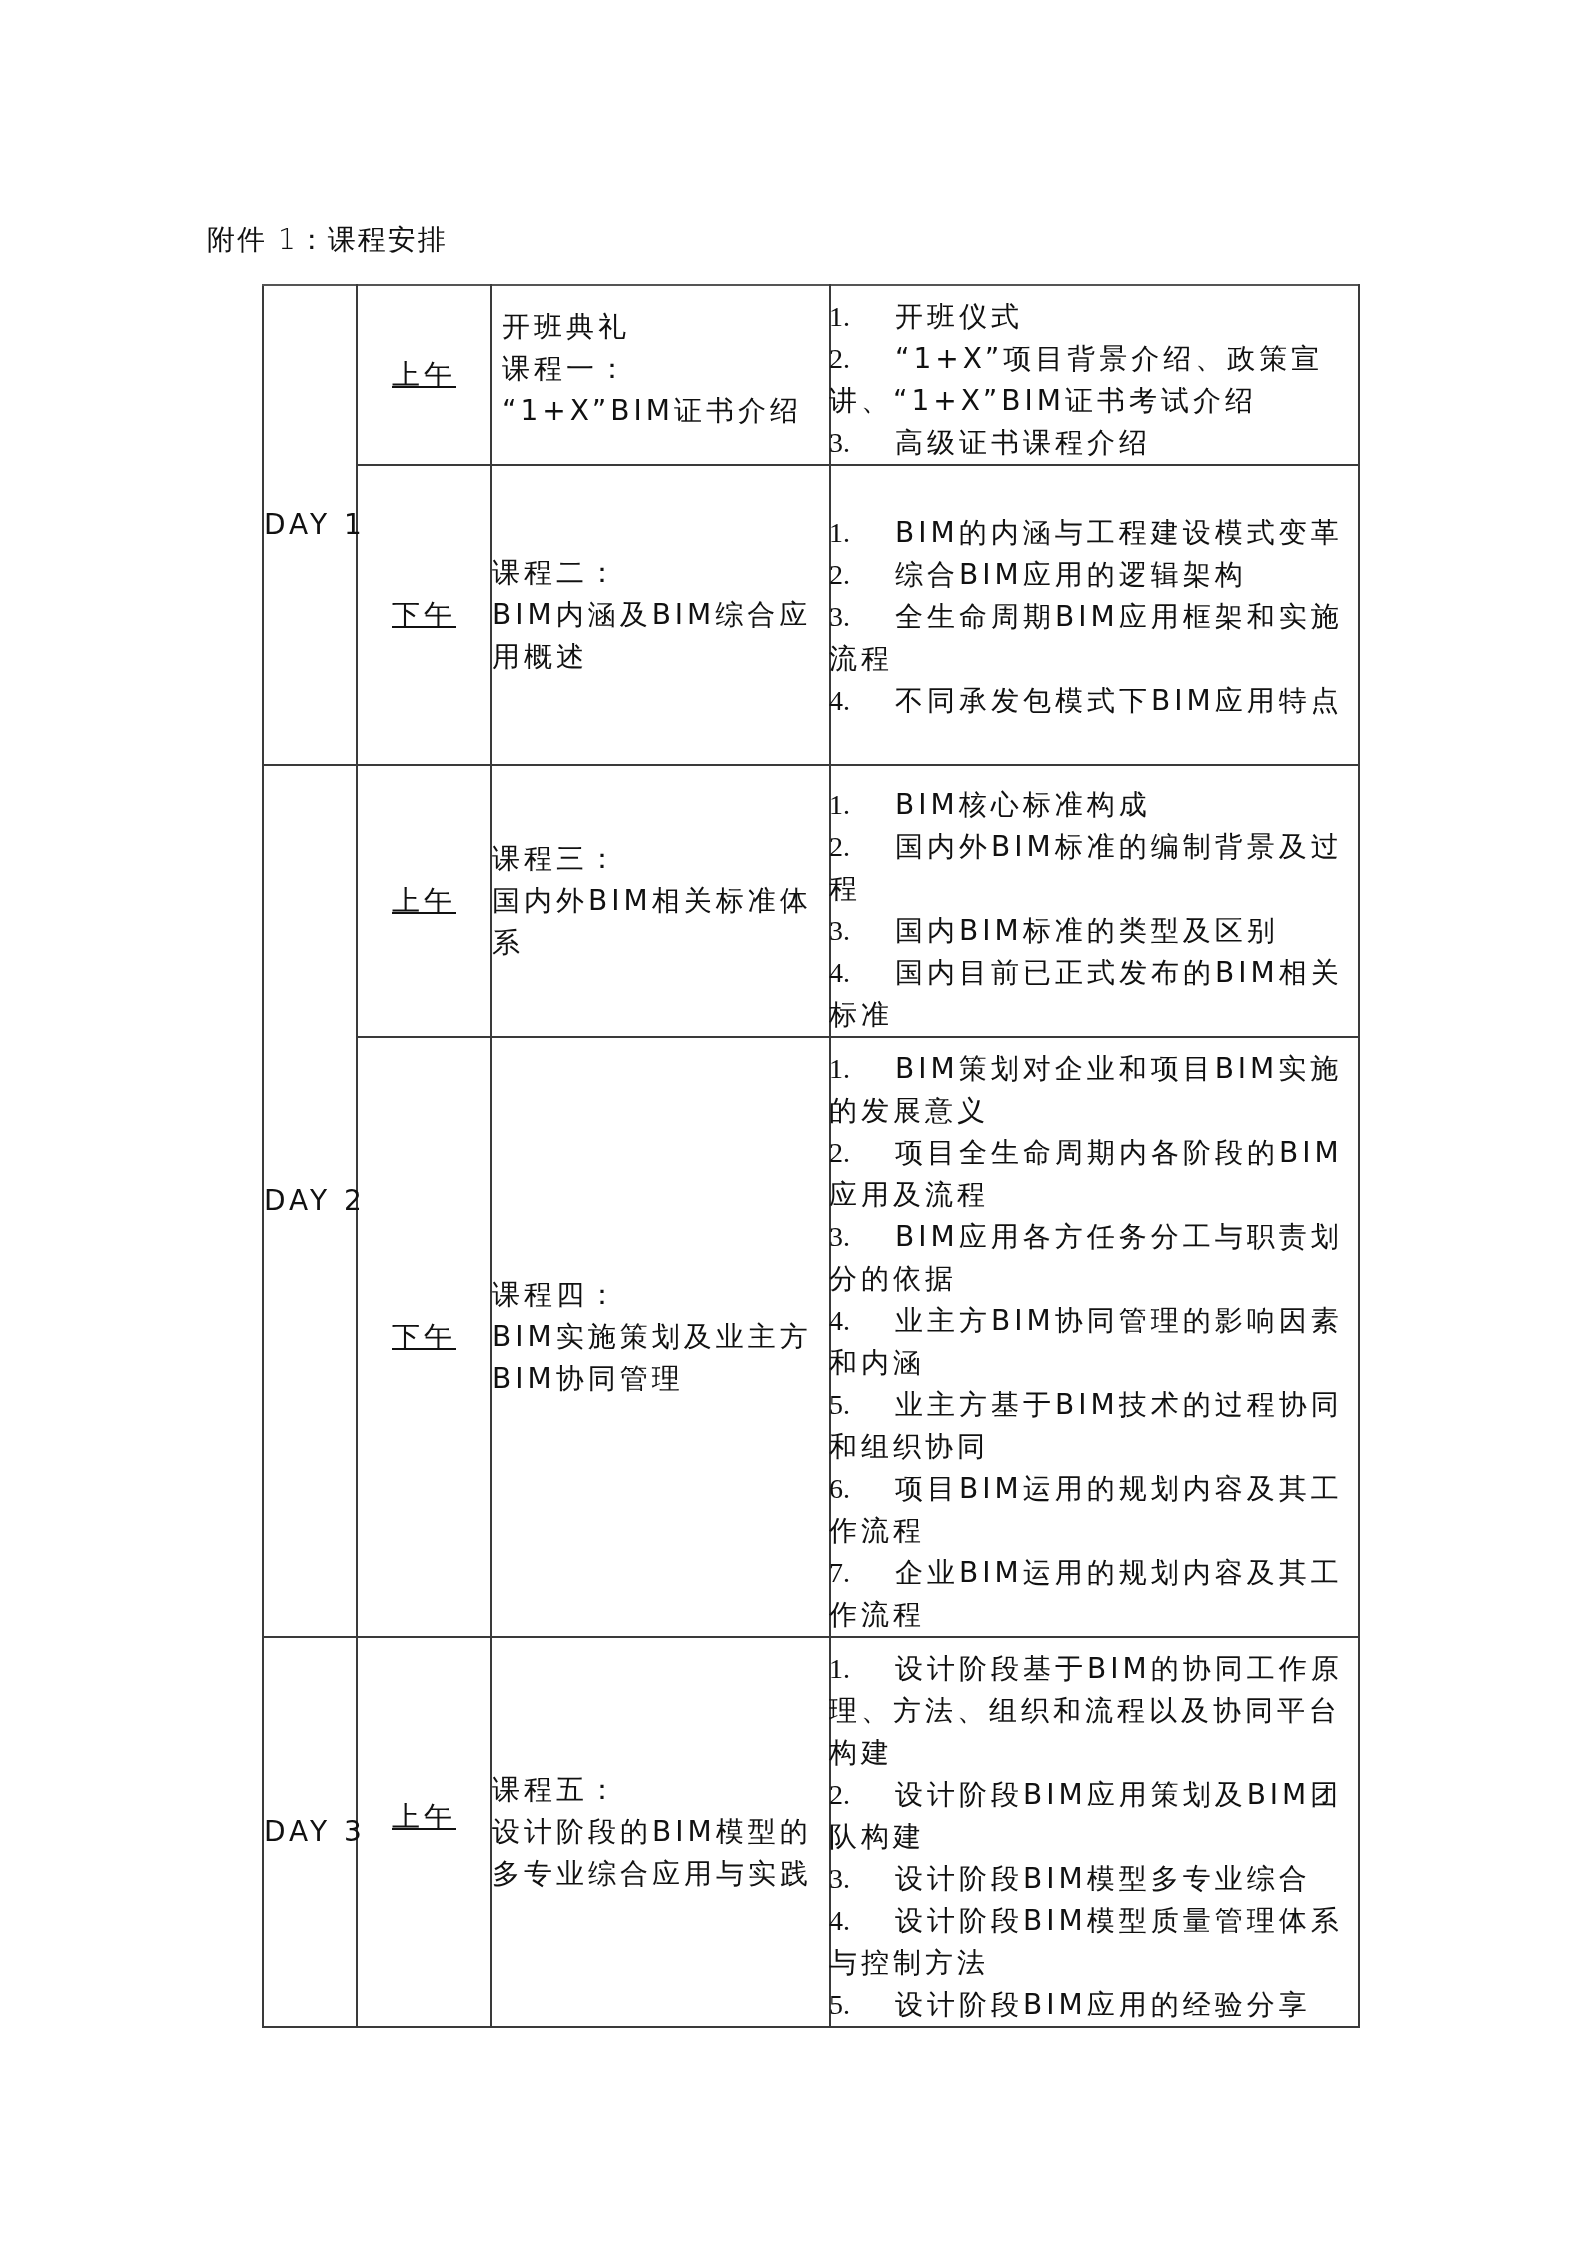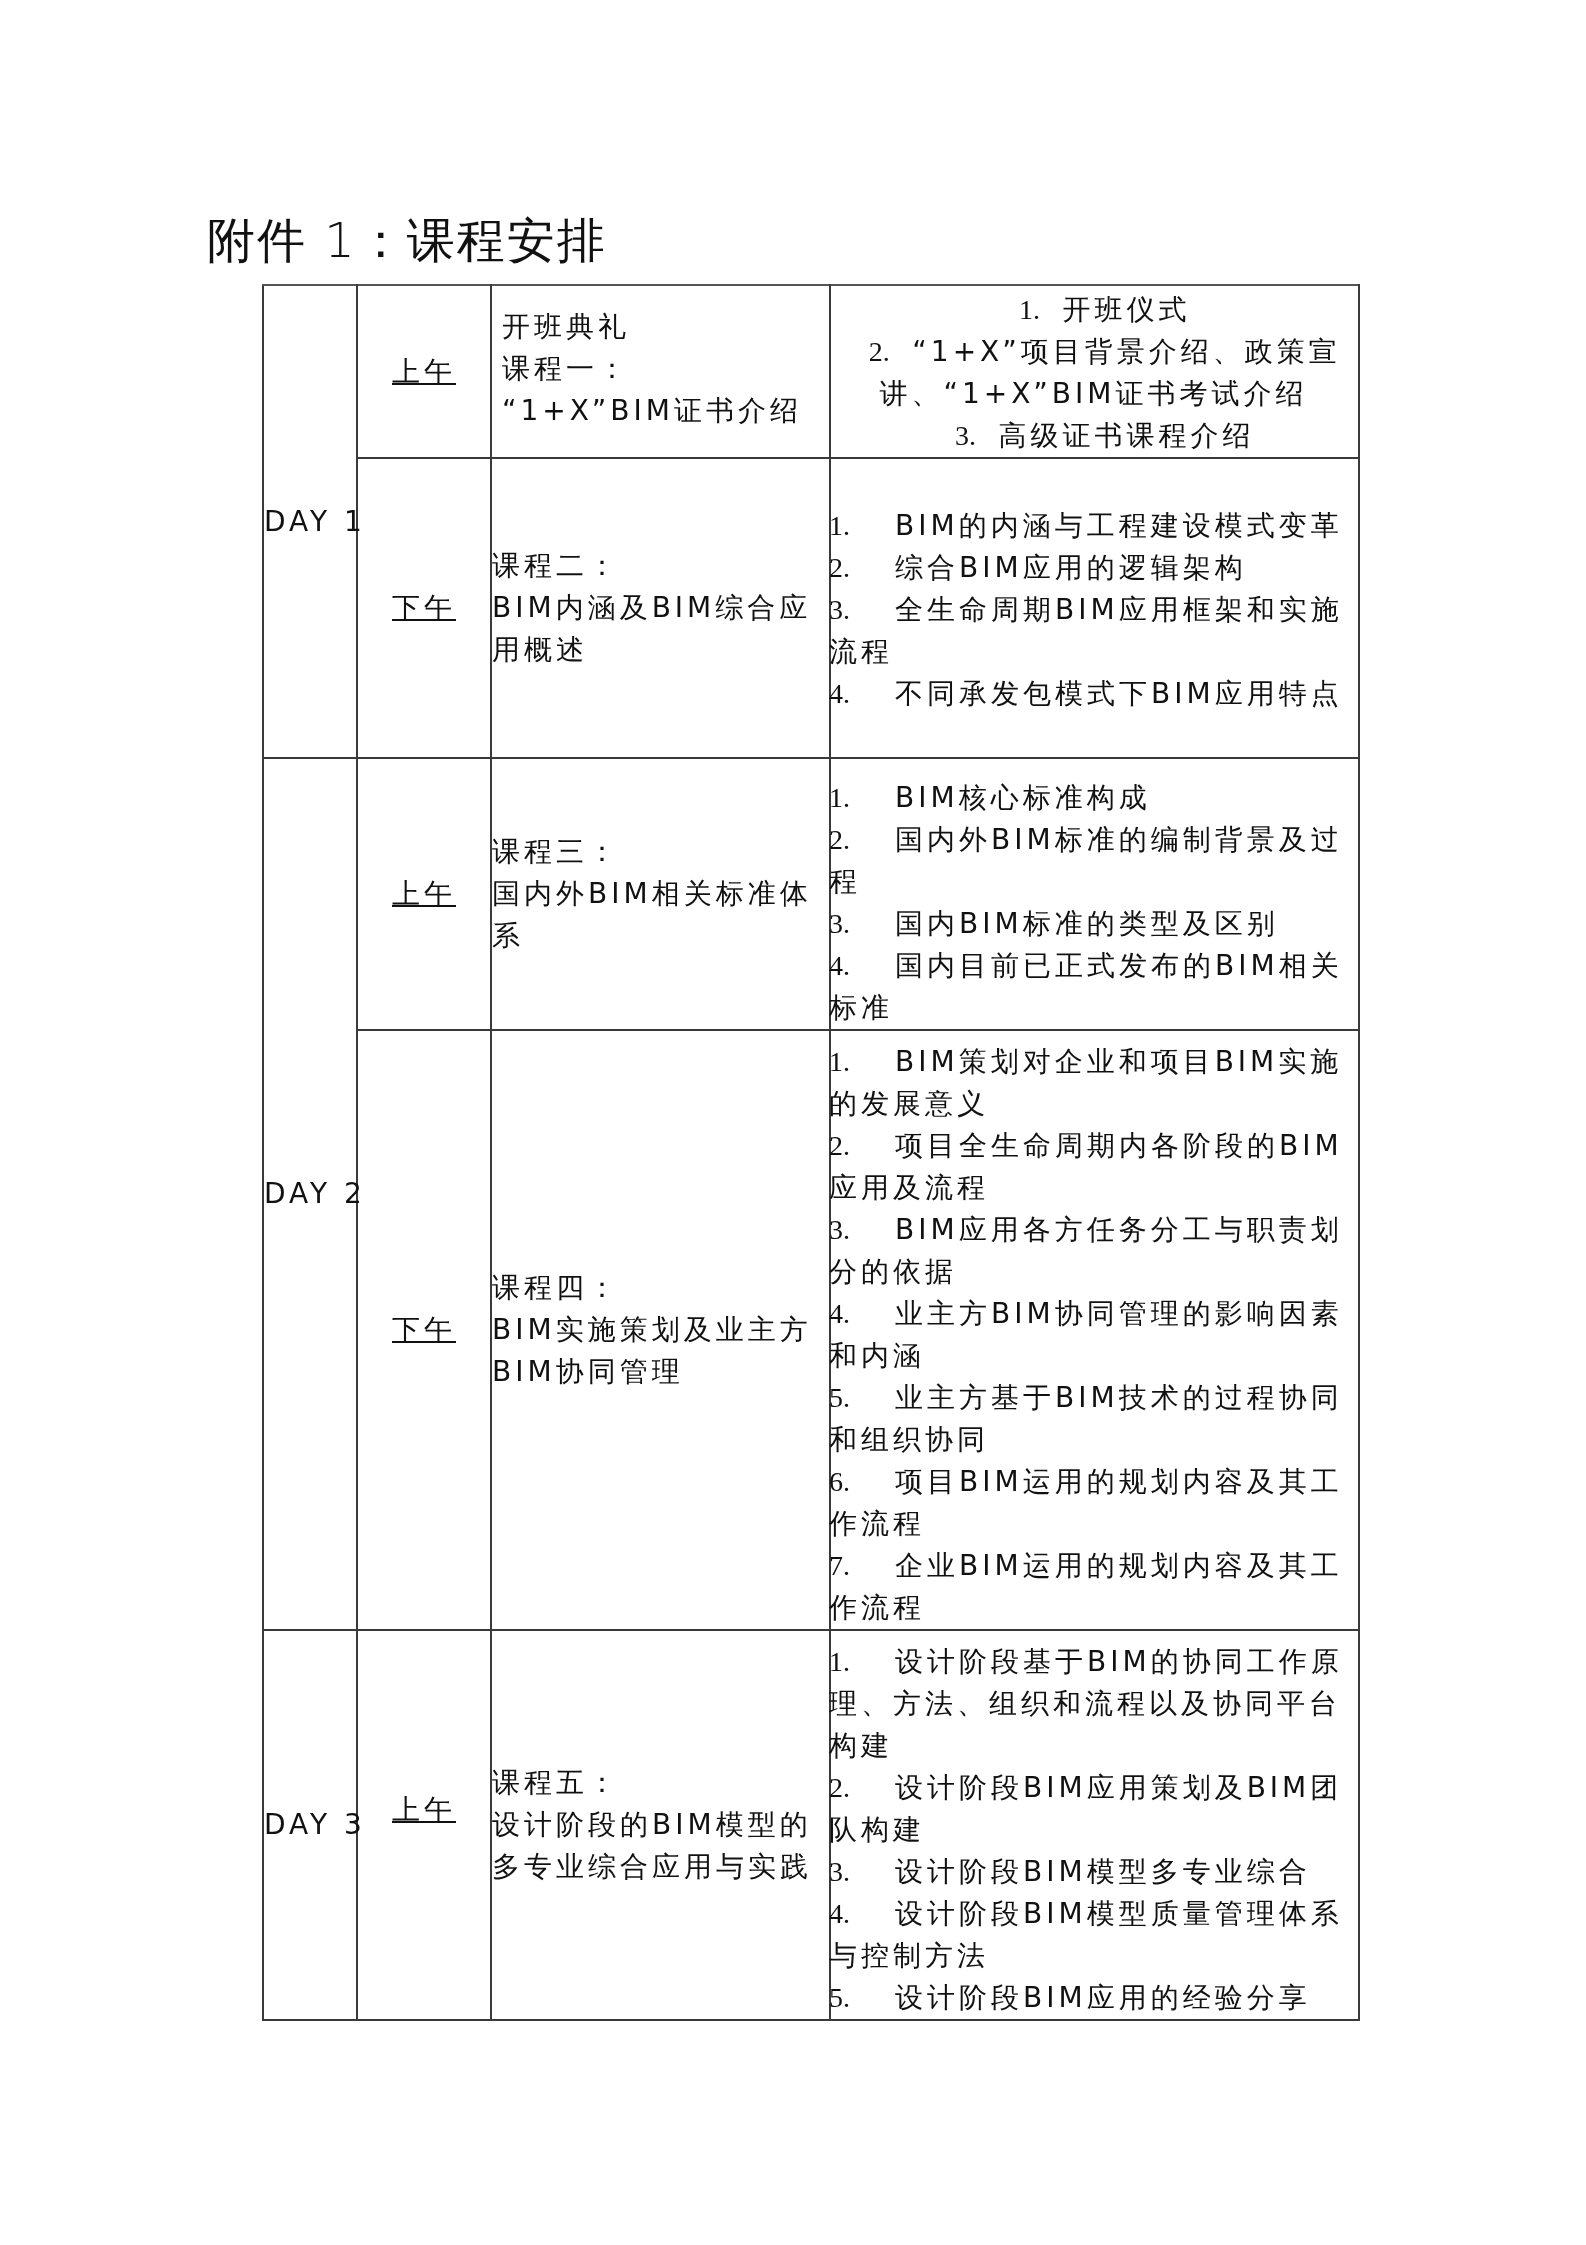--- a/index.html
+++ b/index.html
@@ -12,21 +12,21 @@
       height: 2245px;
       position: relative;
       overflow: hidden;
       font-family: "DejaVu Serif", "Liberation Serif", serif;
       color: #111111;
     }
     .page-title {
       position: absolute;
       left: 207px;
       top: 212px;
-      font-size: 48px;
+      font-size: 28px;
       letter-spacing: 2px;
       line-height: 56px;
       white-space: nowrap;
       font-family: "DejaVu Sans", "Liberation Sans", sans-serif;
       font-weight: 300;
     }
     table.schedule {
       position: absolute;
       left: 262px;
       top: 284px;
@@ -100,21 +100,21 @@
   <tbody>
 
     <tr class="r1">
       <td rowspan="2" class="day-cell">DAY 1</td>
       <td class="period-cell">上午</td>
       <td class="course-cell" style="padding-left:10px;vertical-align:top;padding-top:20px;">
         <span class="line">开班典礼</span>
         <span class="line">课程一：</span>
         <span class="line">“1+X”BIM证书介绍</span>
       </td>
-      <td class="topics-cell" style="padding-top:3px;text-align:center;">
+      <td class="topics-cell" style="padding-top:10px;">
         <div class="topic"><span class="num">1.</span><span>开班仪式</span></div>
         <div class="topic"><span class="num">2.</span><span>“1+X”项目背景介绍、政策宣讲、“1+X”BIM证书考试介绍</span></div>
         <div class="topic"><span class="num">3.</span><span>高级证书课程介绍</span></div>
       </td>
     </tr>
 
     <tr class="r2">
       <td class="period-cell">下午</td>
       <td class="course-cell">
         <span class="line">课程二：</span>

